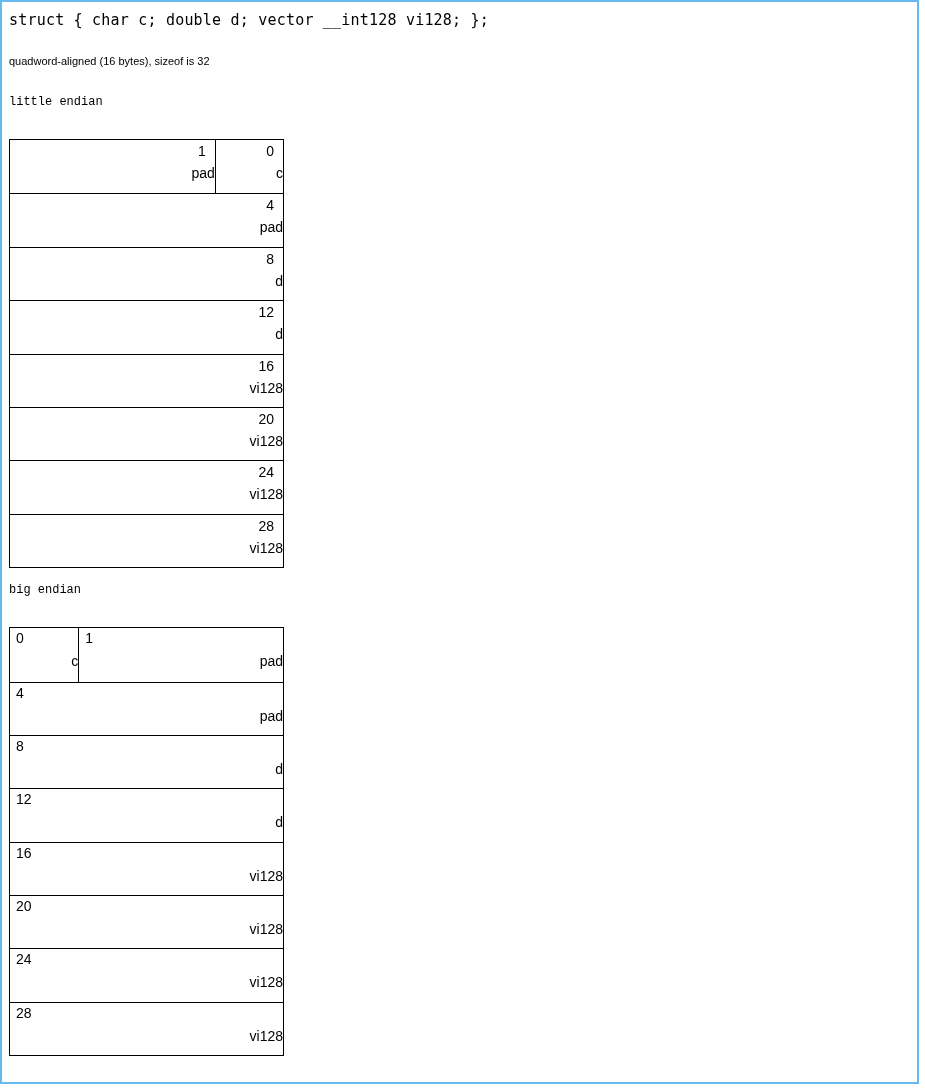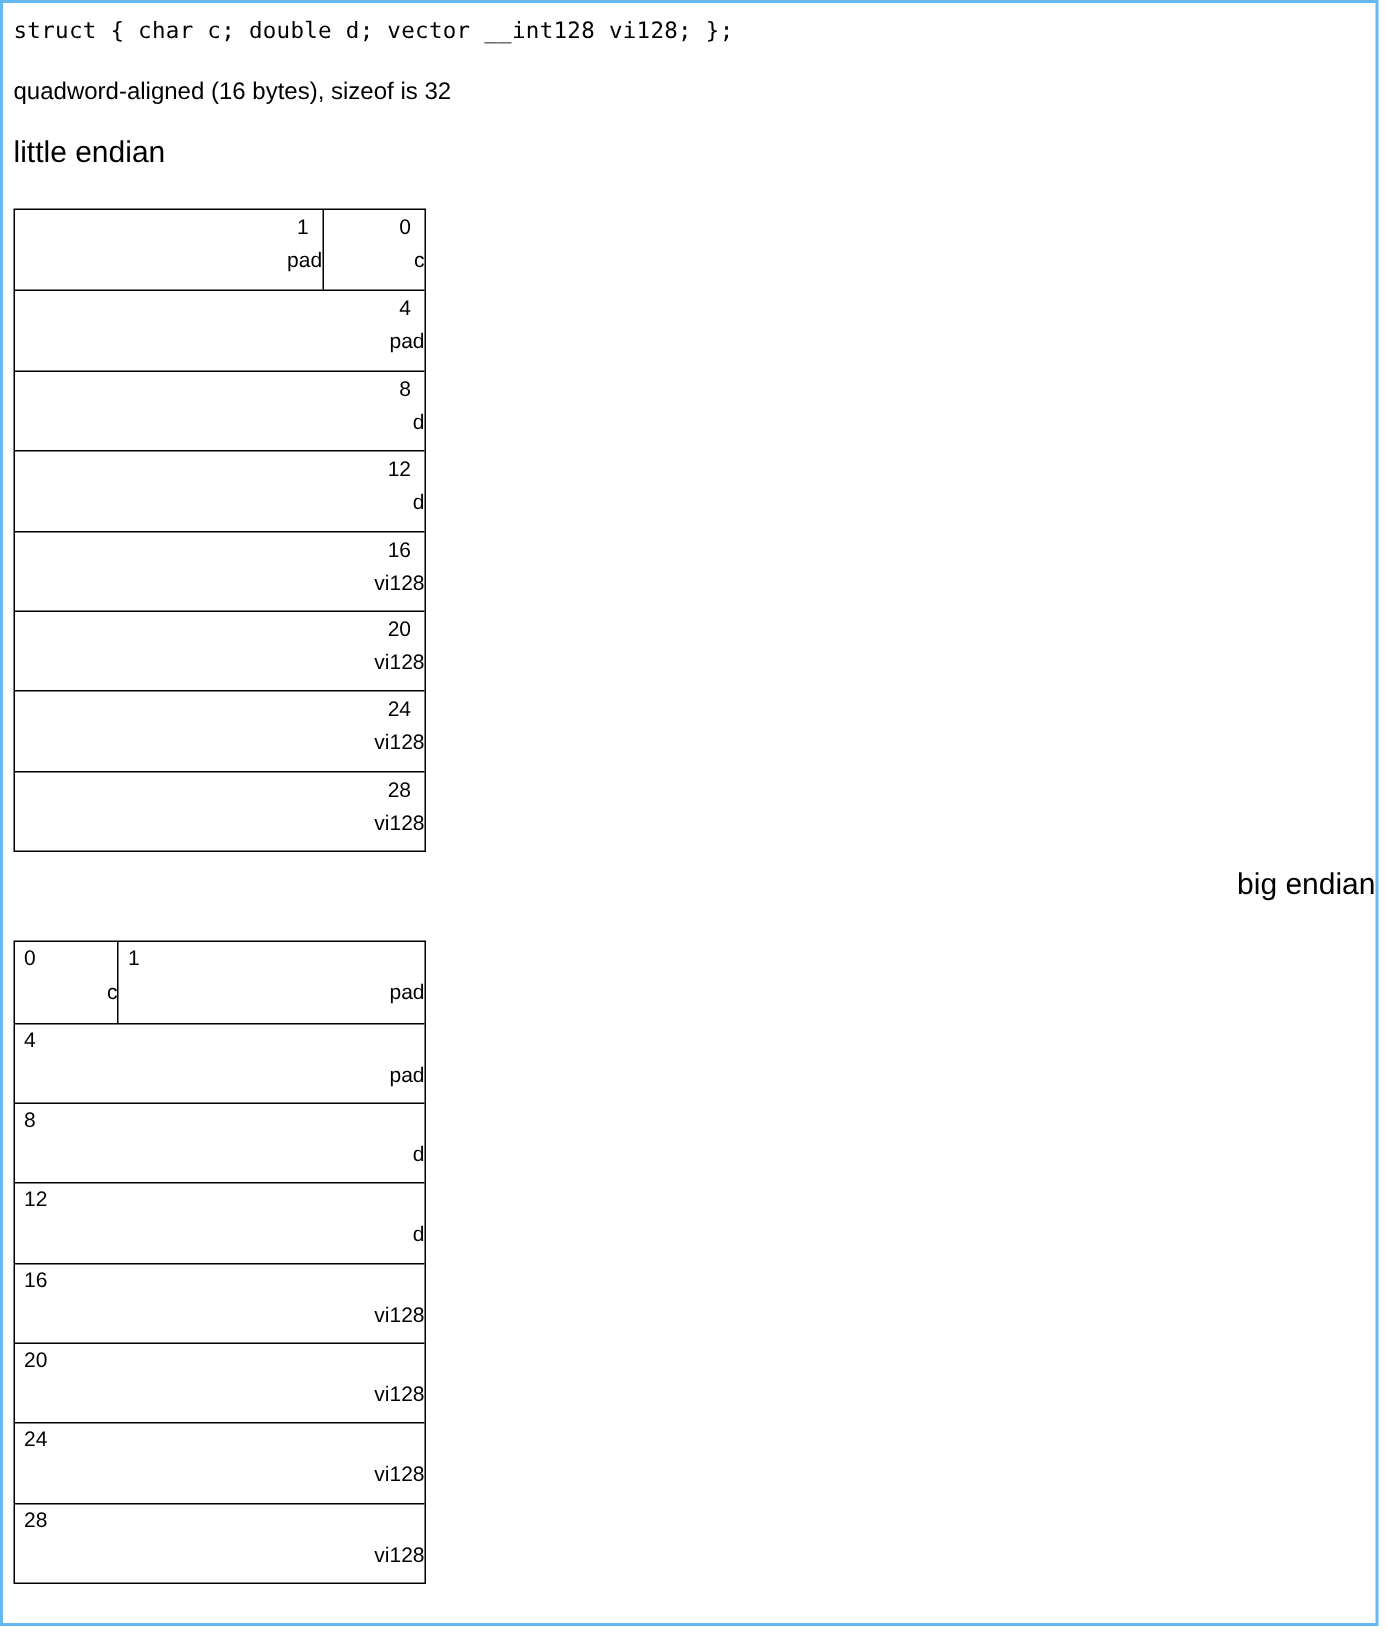--- a/index.html
+++ b/index.html
@@ -18,32 +18,32 @@
     padding: 9px 0 0 7px;
     overflow: hidden;
   }
   .code-line {
     font-family: "DejaVu Sans Mono", monospace;
     font-size: 15px;
     line-height: 19px;
     letter-spacing: 0.2px;
   }
   .note-line {
-    font-size: 16px;
+    font-size: 11px;
     line-height: 19px;
     margin-top: 22px;
   }
   .endian-title {
-    font-size: 20px;
+    font-size: 12px;
     line-height: 19px;
     margin-top: 22px;
+    font-family: Liberation Mono, monospace;
   }
   .mem-table + .endian-title {
     margin-top: 13px;
-    text-align: right;
   }
   .mem-table {
     width: 275px;
     border: 1px solid #000000;
     margin-top: 27px;
     background: #ffffff;
   }
   .mem-row {
     display: flex;
     height: 53.4px;

